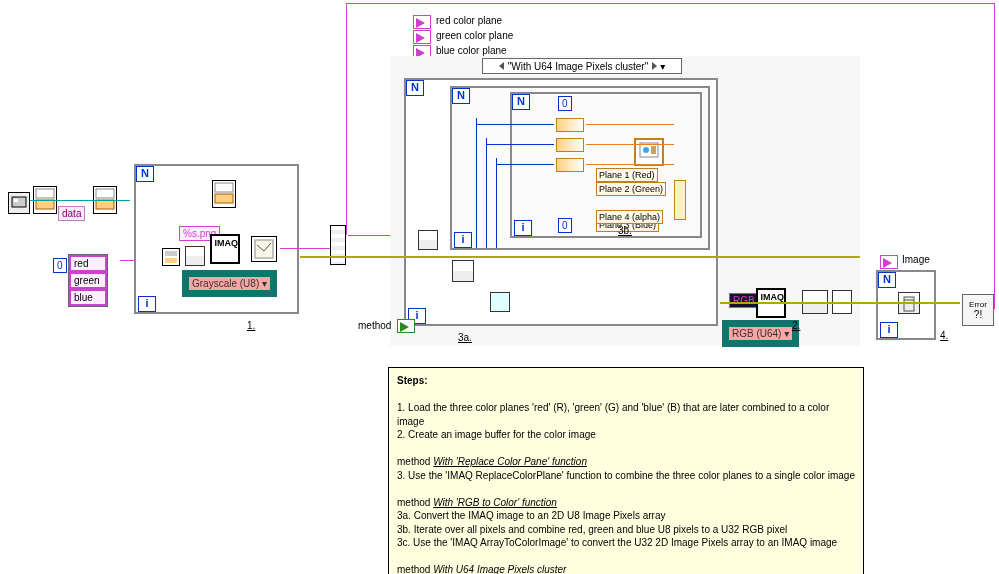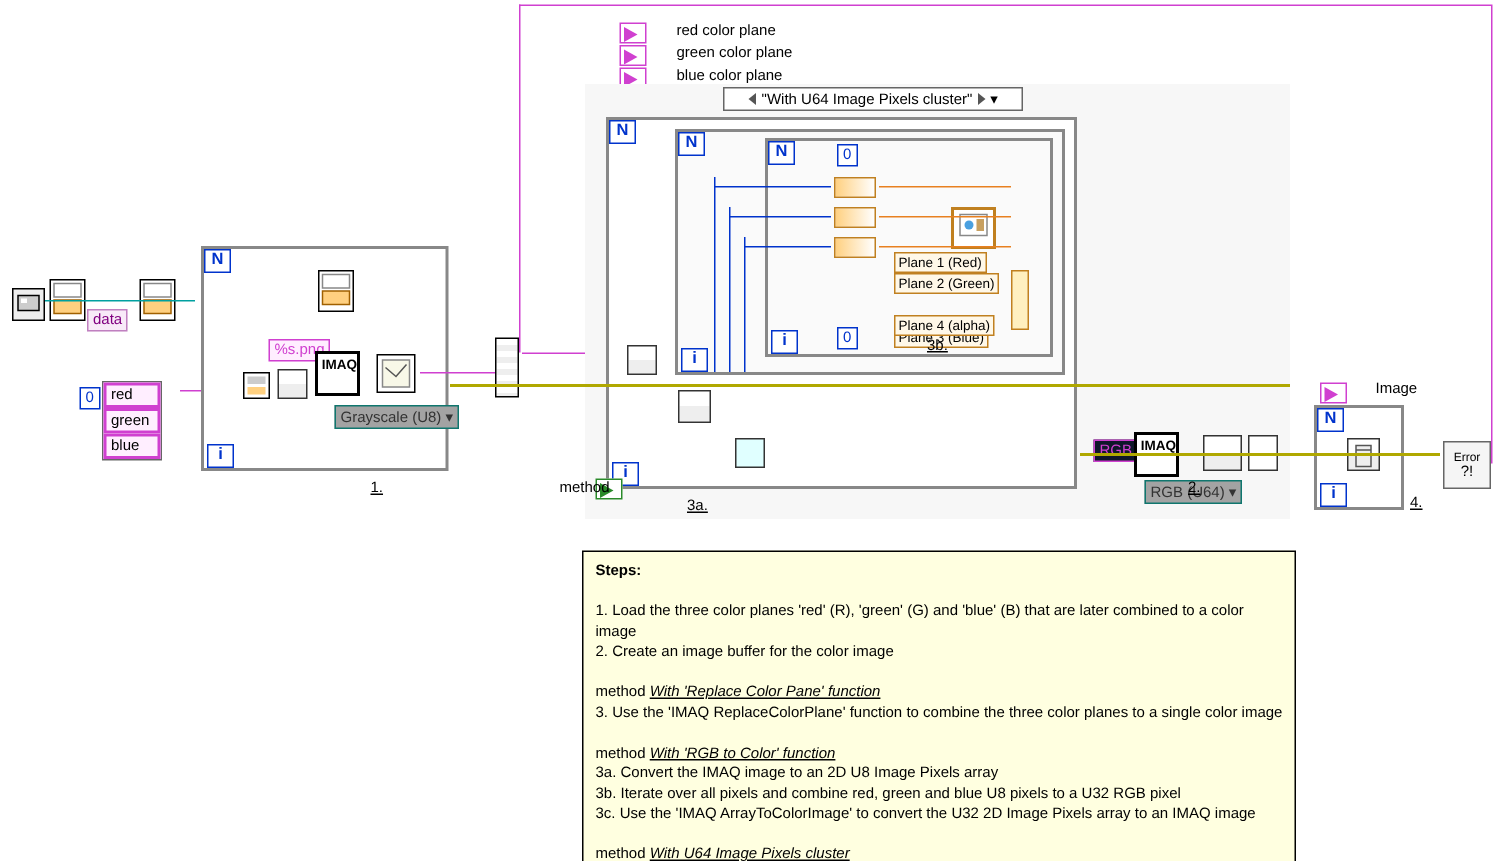--- a/index.html
+++ b/index.html
@@ -1,27 +1,27 @@
 <!DOCTYPE html>
 <html><head>
 <meta charset="utf-8">
 <style>
 * { box-sizing: border-box; margin: 0; padding: 0; }
 body { font-family: Tahoma, Arial, sans-serif; font-size: 10px; background: #fff; width: 999px; height: 574px; position: relative; overflow: hidden; }
-.comment-label { position: absolute; font-size: 10px; color: #000; margin-left: 15px; }
+.comment-label { position: absolute; font-size: 10px; color: #000; }
 .n-indicator { position: absolute; width: 18px; height: 16px; border: 1px solid #0033cc; color: #0033cc; font-weight: bold; font-size: 11px; text-align: center; background: #fff; }
 .i-indicator { position: absolute; width: 18px; height: 16px; border: 1px solid #0033cc; color: #0033cc; font-weight: bold; font-size: 11px; text-align: center; background: #fff; }
 .for-loop { position: absolute; border: 2px solid #888; background: #fff; }
 .for-loop.inner { background: #fafafa; }
 .case-structure { position: absolute; border: 3px solid #666; background: #f5f5f5; }
 .case-hatch { border-image: repeating-linear-gradient(45deg, #888, #888 2px, #fff 2px, #fff 4px) 3; }
 .vi-node { position: absolute; border: 1px solid #000; background: #fff; }
 .imaq-node { position: absolute; border: 2px solid #000; background: #fff; font-weight: bold; font-size: 9px; text-align: right; padding-top: 2px; }
 .const-box { position: absolute; border: 1px solid #888; background: #f0f0f0; font-size: 10px; padding: 1px 3px; }
-.ring-box { position: absolute; border: 1px solid #0f766e; background: #a3a3a3; font-size: 10px; padding: 1px 3px; color: #333; margin-left: 41px; }
+.ring-box { position: absolute; border: 7px solid #0f766e; background: #fca5a5; font-size: 10px; padding: 1px 3px; color: #333; }
 .array-const { position: absolute; border: 1px solid #666; background: #fff; }
 .wire { position: absolute; background: #888; }
 .wire-h { height: 1px; }
 .wire-v { width: 1px; }
 .steps-box { position: absolute; border: 1px solid #000; background: #ffffe0; padding: 6px 8px; font-size: 10px; line-height: 1.35; color: #000; }
 .steps-box b { font-weight: bold; }
 .steps-box i { font-style: italic; text-decoration: underline; }
 .num-label { position: absolute; font-size: 10px; text-decoration: underline; }
 .arrow-node { position: absolute; width: 18px; height: 14px; border: 1px solid #d040d0; background: #fff; }
 .arrow-node::after { content: ""; position: absolute; left: 2px; top: 2px; border-left: 9px solid #d040d0; border-top: 5px solid transparent; border-bottom: 5px solid transparent; }

